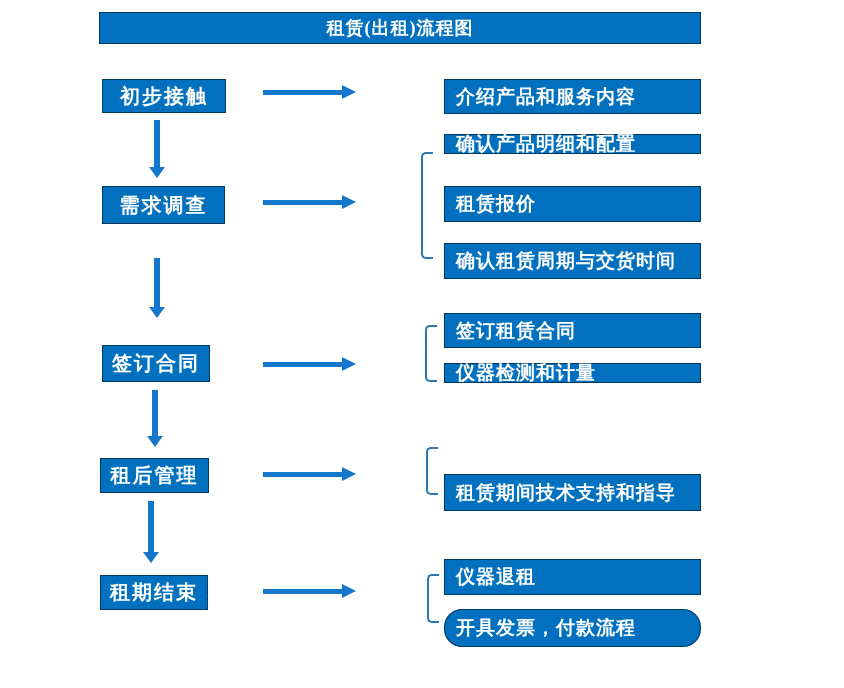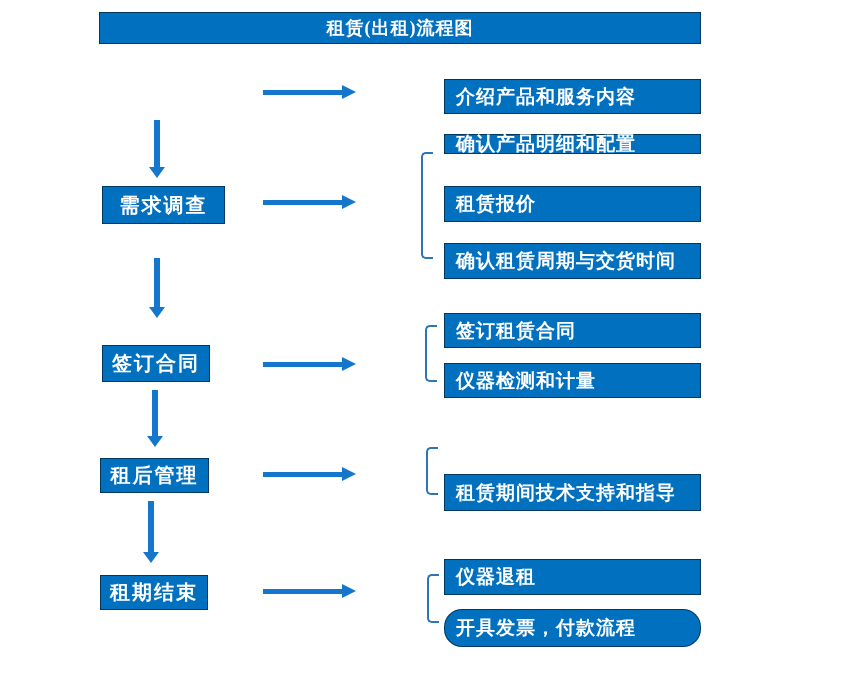--- a/index.html
+++ b/index.html
@@ -86,20 +86,21 @@
     border-radius: 5px 0 0 5px;
   }
 </style>
 </head>
 <body>
 
 <div class="canvas">
 
   <div class="title-bar">租赁(出租)流程图</div>
 
+  <div class="step-box" style="left:102px; top:79px;  width:124px; height:34px;">初步接触</div>
   <div class="step-box" style="left:102px; top:186px; width:123px; height:38px;">需求调查</div>
   <div class="step-box" style="left:102px; top:345px; width:108px; height:37px;">签订合同</div>
   <div class="step-box" style="left:100px; top:458px; width:109px; height:35px;">租后管理</div>
   <div class="step-box" style="left:100px; top:575px; width:108px; height:35px;">租期结束</div>
 
   <div class="v-arrow" style="left:149px; top:120px; height:58px;"></div>
   <div class="v-arrow" style="left:149px; top:258px; height:60px;"></div>
   <div class="v-arrow" style="left:147px; top:390px; height:57px;"></div>
   <div class="v-arrow" style="left:143px; top:501px; height:62px;"></div>
 
@@ -114,20 +115,20 @@
   <div class="bracket" style="left:426px; top:447px; height:48px;"></div>
   <div class="bracket" style="left:427px; top:574px; height:49px;"></div>
 
   <div class="detail-box" style="top:79px;  height:35px;">介绍产品和服务内容</div>
 
   <div class="detail-box" style="top:134px; height:20px;">确认产品明细和配置</div>
   <div class="detail-box" style="top:186px; height:36px;">租赁报价</div>
   <div class="detail-box" style="top:243px; height:36px;">确认租赁周期与交货时间</div>
 
   <div class="detail-box" style="top:313px; height:35px;">签订租赁合同</div>
-  <div class="detail-box" style="top:363px; height:35px;">仪器检测和计量</div>
+  <div class="detail-box" style="top:363px; height:20px;">仪器检测和计量</div>
 
   <div class="detail-box" style="top:474px; height:37px;">租赁期间技术支持和指导</div>
 
   <div class="detail-box" style="top:559px; height:36px;">仪器退租</div>
   <div class="detail-box" style="top:609px; height:38px;border-radius:18px;">开具发票，付款流程</div>
 
 </div>
 
 </body></html>

